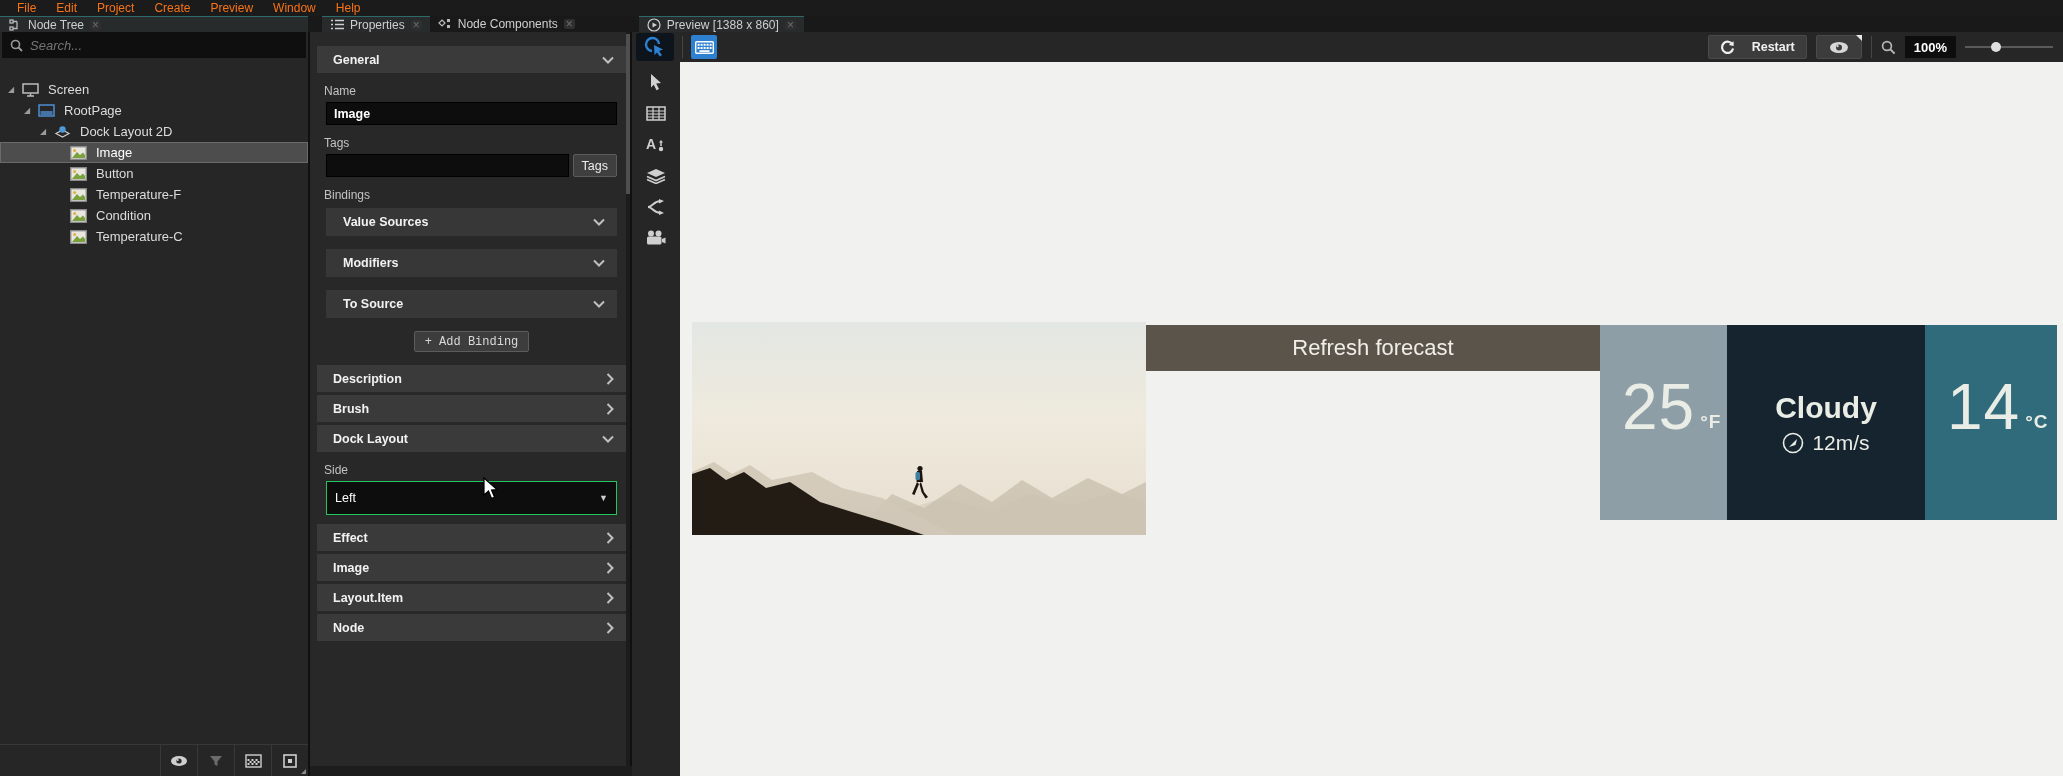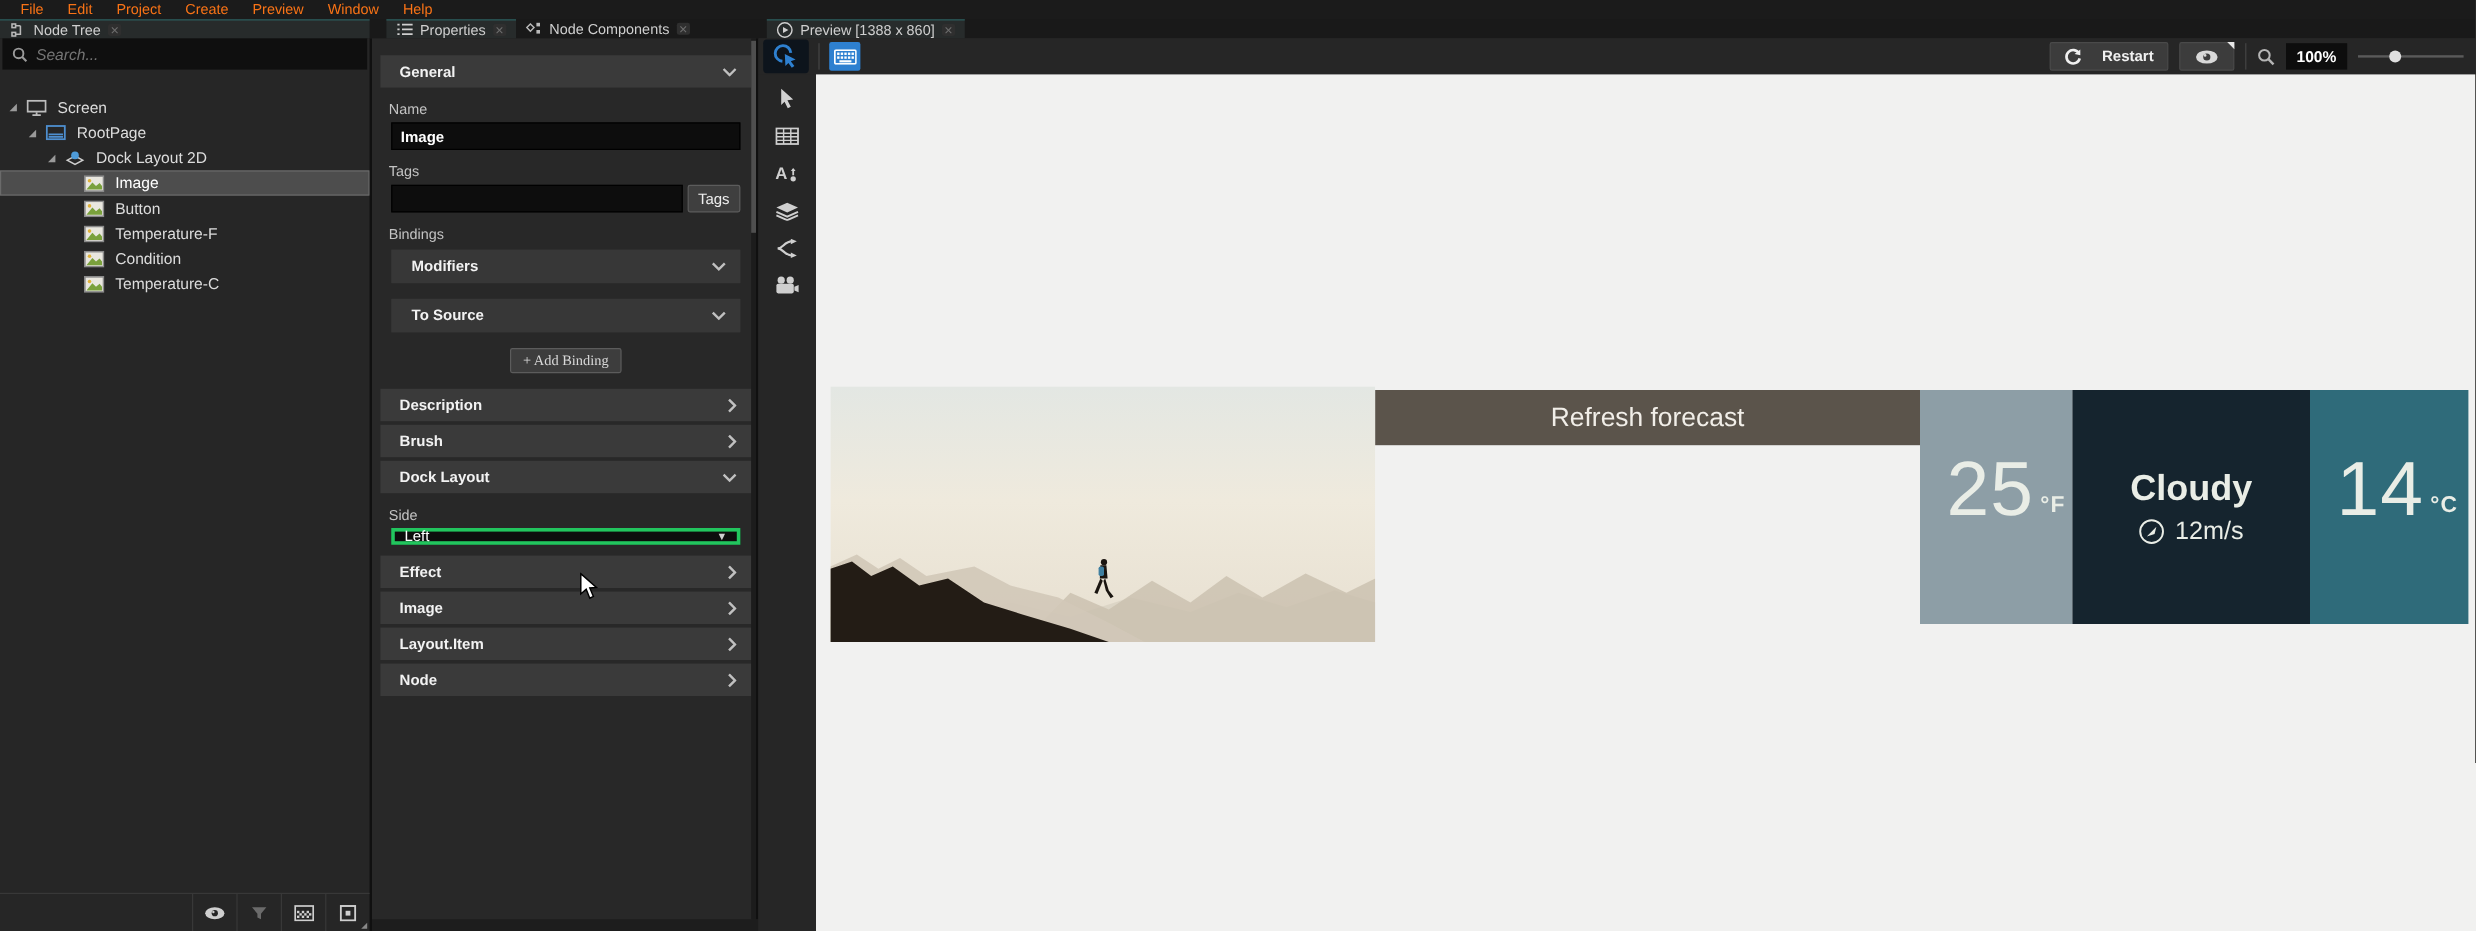--- a/index.html
+++ b/index.html
@@ -41,23 +41,23 @@
   .scrollthumb { position:absolute; right:0; top:2px; width:4px; height:160px; background:#4f4f4f; }
   .sechead { height:27px; background:#3a3a3a; display:flex; align-items:center; padding:0 12px 0 16px; color:#f2f2f2; font-weight:bold; font-size:12.5px; margin-bottom:3px; }
   .sechead .grow { flex:1; }
   .plabel { color:#c3c3c3; font-size:12px; margin:11px 0 4px 7px; }
   .pinput { height:23px; background:#0d0d0d; border:1px solid #000; color:#fff; font-size:12.5px; font-weight:bold; padding:0 7px; display:flex; align-items:center; margin:0 9px; }
   .pinput input { background:transparent; border:none; outline:none; color:#fff; font-weight:bold; font-size:12.5px; width:100%; font-family:inherit; }
   .tagsrow { display:flex; align-items:center; margin:0 9px; gap:4px; }
   .tagsrow .pinput { flex:1; margin:0; }
   .tagsbtn { height:23px; background:#3f3f3f; border:1px solid #5c5c5c; color:#eee; font-size:12.5px; padding:0 8px; display:flex; align-items:center; border-radius:2px; }
   .subhead { height:28px; background:#373737; display:flex; align-items:center; padding:0 12px 0 17px; color:#f2f2f2; font-weight:bold; font-size:12.5px; margin:0 9px 13px 9px; }
-  .addbind { display:block; margin:0 auto; height:21px; background:#3d3d3d; border:1px solid #5c5c5c; border-radius:2px; color:#d9d9d9; font-size:12px; padding:0 10px; font-family:Liberation Serif, serif; }
+  .addbind { display:block; margin:0 auto; height:21px; background:#3d3d3d; border:1px solid #5c5c5c; border-radius:2px; color:#d9d9d9; font-size:12px; padding:0 10px; font-family:Liberation Mono, monospace; }
   .chev { flex:none; color:#b5b5b5; }
-  .dropdown { height:14px; background:#0d0d0d; border:3px solid #22c55e; color:#fff; font-size:12.5px; padding:0 8px; display:flex; align-items:center; margin:0 9px; }
+  .dropdown { height:34px; background:#0d0d0d; border:1px solid #22c55e; color:#fff; font-size:12.5px; padding:0 8px; display:flex; align-items:center; margin:0 9px; }
   .dropdown .grow { flex:1; }
   .dd-arrow { color:#cfcfcf; font-size:9px; }
 
   
   .pv-toolbar { position:absolute; left:0; right:0; top:0; height:30px; background:#262626; display:flex; align-items:center; padding:0 10px 0 4px; gap:8px; }
   .tool-sel { width:38px; height:28px; background:#0d141c; border-radius:3px; display:flex; align-items:center; justify-content:center; }
   .vline { width:1px; height:22px; background:#454545; }
   .kbd-btn { width:26px; height:24px; background:#2e80d0; border-radius:2px; display:flex; align-items:center; justify-content:center; }
   .pv-right { margin-left:auto; display:flex; align-items:center; gap:9px; }
   .restart-btn { height:24px; background:#3c3c3c; border:1px solid #4a4a4a; border-radius:2px; color:#f0f0f0; font-size:12.5px; font-weight:bold; display:flex; align-items:center; gap:17px; padding:0 11px; }
@@ -297,20 +297,27 @@
       <div class="plabel">Tags</div>
       <div class="tagsrow">
         <div class="pinput">
             <input type="text" style="">
           </div>
         <div class="tagsbtn">Tags</div>
       </div>
 
       <div class="plabel" style="margin-bottom:6px">Bindings</div>
 
+      <div class="subhead">
+        <span>Value Sources</span>
+          <span class="grow" style="flex:1"></span>
+        <svg class="chev" width="12" height="8" viewBox="0 0 12 8">
+            <path d="M1 1.5 L6 6.5 L11 1.5" fill="none" stroke="#c0c0c0" stroke-width="2"></path>
+          </svg>
+      </div>
       <div class="subhead">
         <span>Modifiers</span>
           <span style="flex:1"></span>
         <svg class="chev" width="12" height="8" viewBox="0 0 12 8">
             <path d="M1 1.5 L6 6.5 L11 1.5" fill="none" stroke="#c0c0c0" stroke-width="2"></path>
           </svg>
       </div>
       <div class="subhead">
         <span>To Source</span>
           <span style="flex:1"></span>

